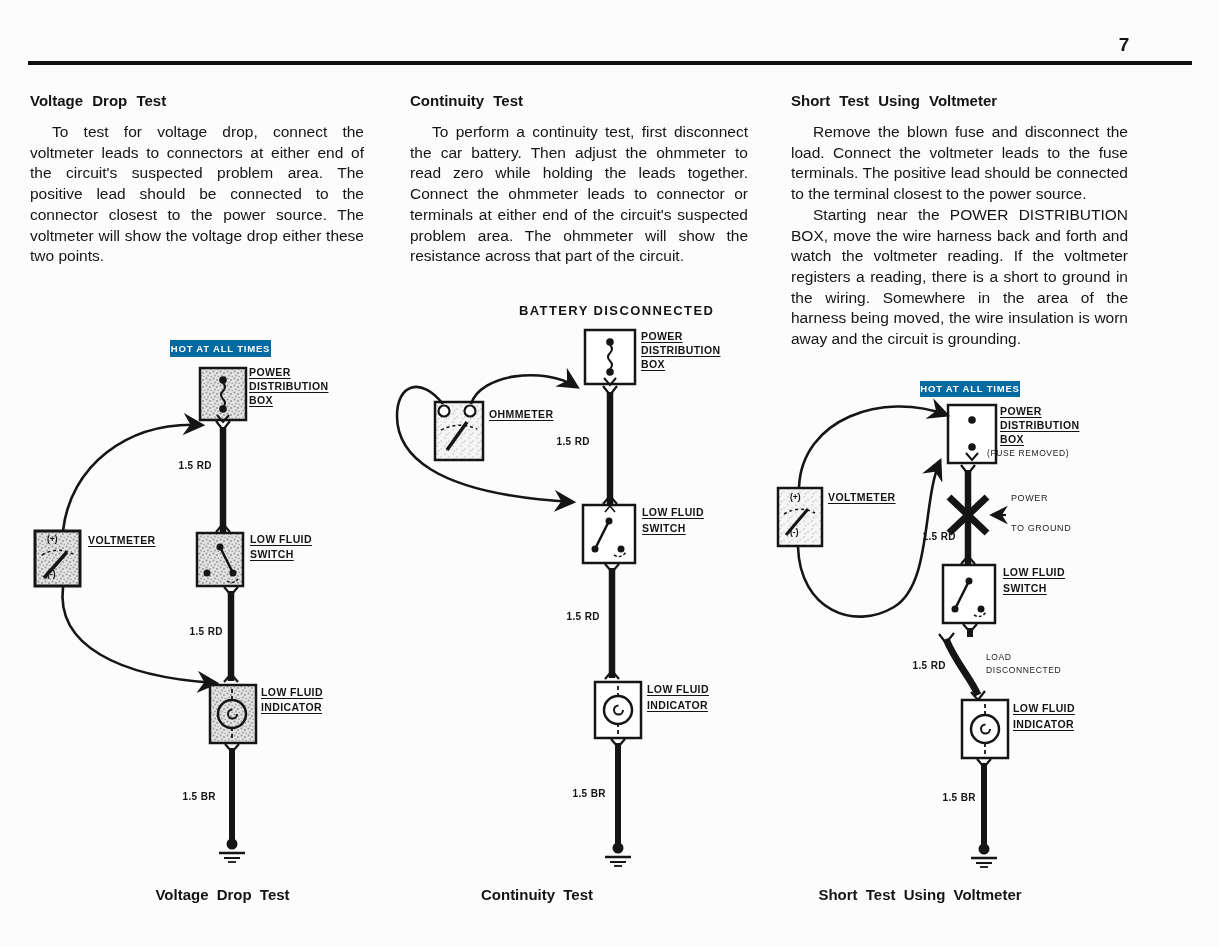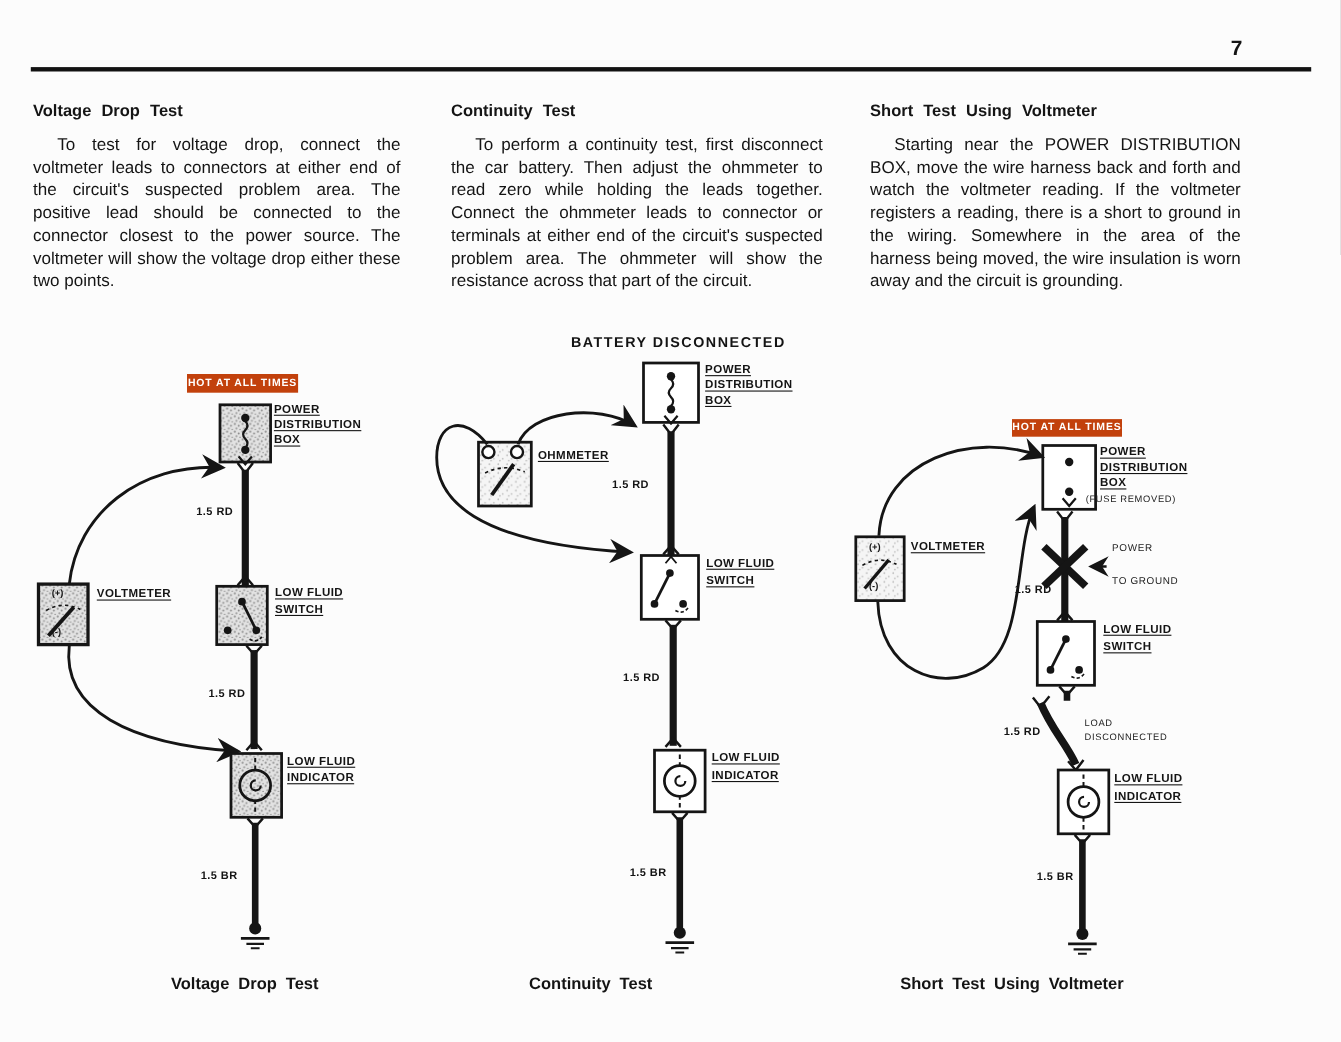--- a/index.html
+++ b/index.html
@@ -19,21 +19,21 @@
   #col3{left:791px;width:337px;}
   
   .diagram{position:absolute;}
   #d1{left:30px;top:335px;width:355px;height:550px;}
   #d2{left:395px;top:300px;width:335px;height:582px;}
   #d3{left:770px;top:375px;width:365px;height:510px;}
   .diagram svg{position:absolute;left:0;top:0;}
   .dl{position:absolute;font-weight:bold;font-size:10.5px;letter-spacing:.4px;white-space:nowrap;}
   .u{text-decoration:underline;text-underline-offset:2px;}
   .wl{text-align:right;font-size:10px;}
-  .hot{position:absolute;background:#c2410c;color:#fff;font-weight:bold;font-size:9.5px;
+  .hot{position:absolute;background:#0369a1;color:#fff;font-weight:bold;font-size:9.5px;
        letter-spacing:.8px;text-align:center;line-height:17px;white-space:nowrap;}
   .bat-hdr{position:absolute;font-weight:bold;font-size:13px;letter-spacing:1.4px;white-space:nowrap;}
   .sm{position:absolute;font-size:9px;font-weight:normal;letter-spacing:.6px;white-space:nowrap;color:#222;}
   .meter-sign{position:absolute;font-size:8.5px;font-weight:bold;white-space:nowrap;}
   .caption{position:absolute;font-size:15px;font-weight:bold;word-spacing:4px;text-align:center;}
   svg .ink{stroke:#151515;fill:none;}
 </style>
 </head>
 <body>
 
@@ -68,20 +68,21 @@
   <div class="col" id="col1">
     <h2 class="col-heading">Voltage Drop Test</h2>
     <p>To test for voltage drop, connect the voltmeter leads to connectors at either end of the circuit's suspected problem area. The positive lead should be connected to the connector closest to the power source. The voltmeter will show the voltage drop either these two points.</p>
   </div>
   <div class="col" id="col2">
     <h2 class="col-heading">Continuity Test</h2>
     <p>To perform a continuity test, first disconnect the car battery. Then adjust the ohmmeter to read zero while holding the leads together. Connect the ohmmeter leads to connector or terminals at either end of the circuit's suspected problem area. The ohmmeter will show the resistance across that part of the circuit.</p>
   </div>
   <div class="col" id="col3">
     <h2 class="col-heading">Short Test Using Voltmeter</h2>
+    <p>Remove the blown fuse and disconnect the load. Connect the voltmeter leads to the fuse terminals. The positive lead should be connected to the terminal closest to the power source.</p>
     <p>Starting near the POWER DISTRIBUTION BOX, move the wire harness back and forth and watch the voltmeter reading. If the voltmeter registers a reading, there is a short to ground in the wiring. Somewhere in the area of the harness being moved, the wire insulation is worn away and the circuit is grounding.</p>
   </div>
 
   <div class="diagram" id="d1">
     <svg width="355" height="550" viewBox="0 0 355 550">
 
       <g>
         <rect x="170" y="33" width="46" height="52" fill="url(#stip)" stroke="#151515" stroke-width="2.5"></rect>
         <circle cx="193" cy="45" r="3.8" fill="#151515"></circle>
         <path class="ink" d="M193,48 q4,4 0,8 q-4,4 0,8 q4,4 0,8" stroke-width="2"></path>

